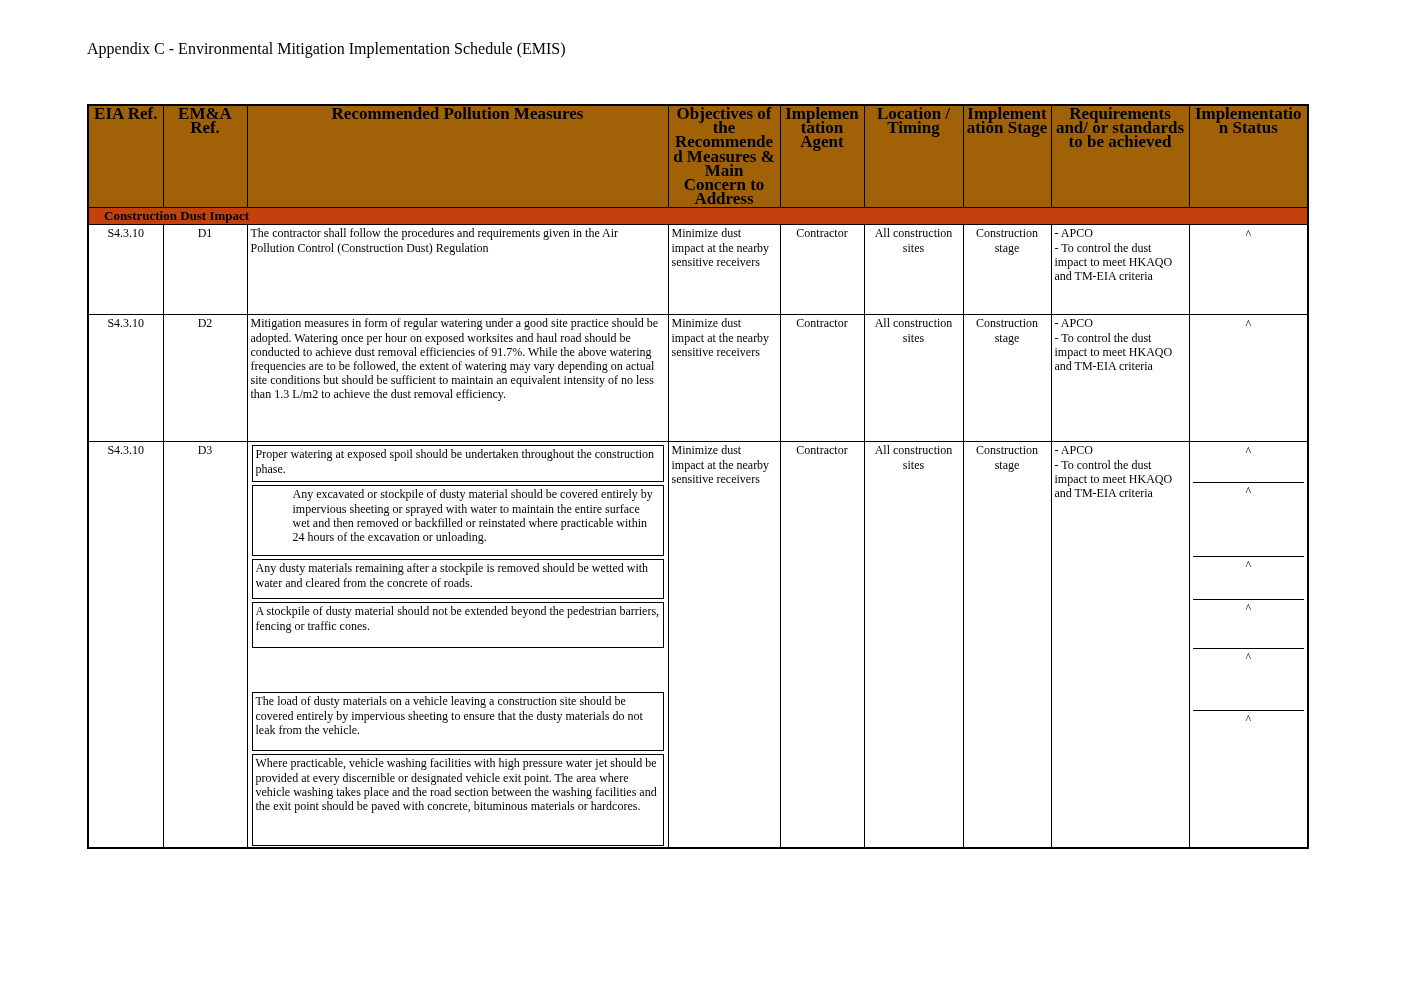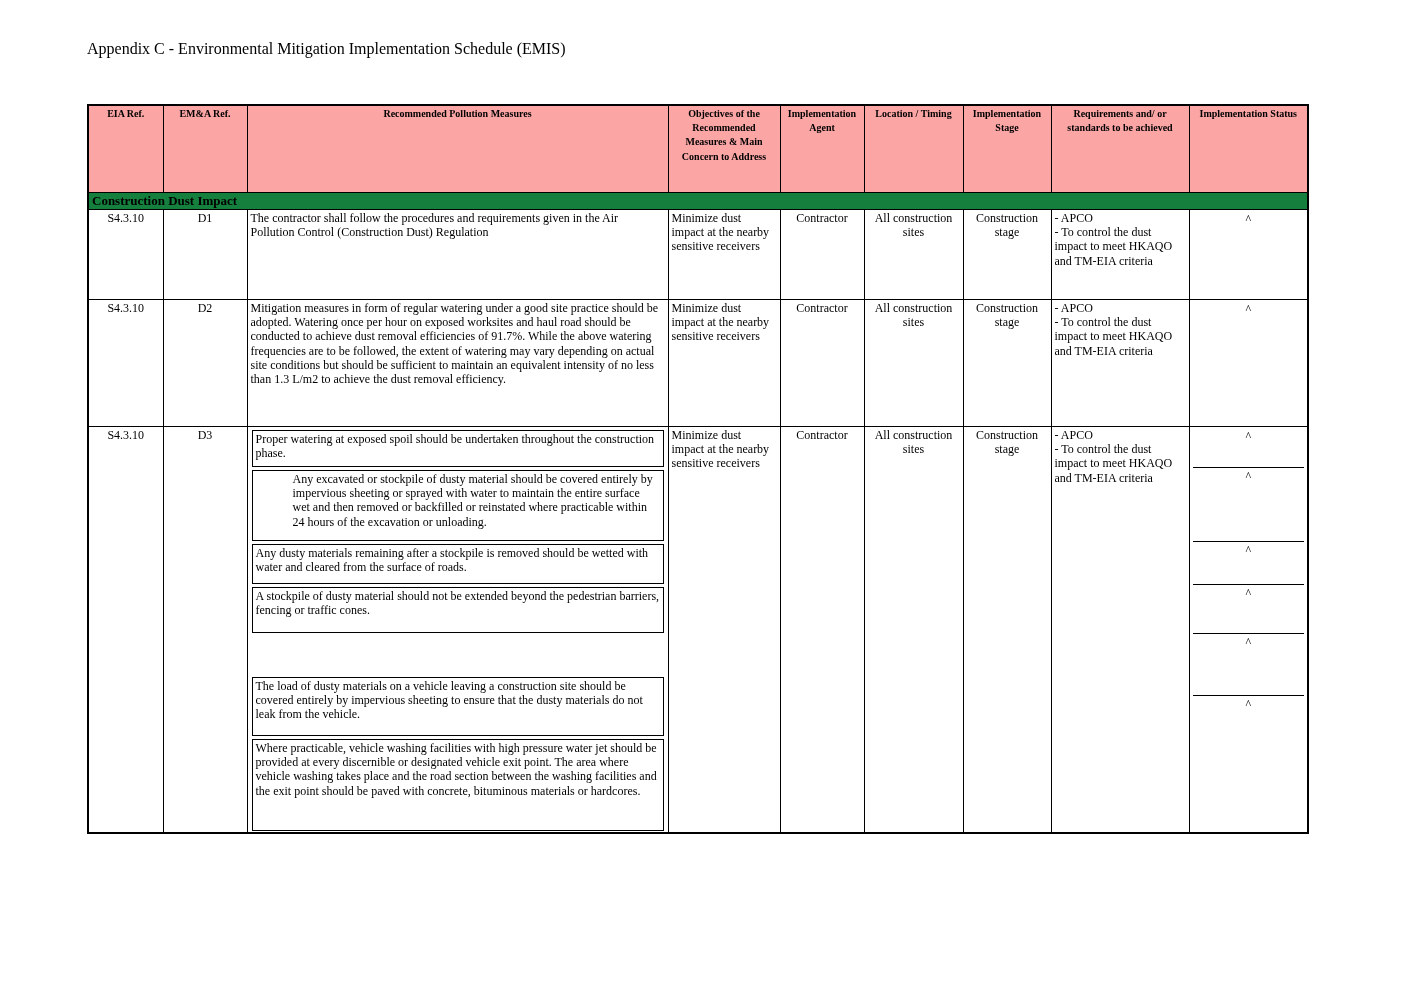--- a/index.html
+++ b/index.html
@@ -36,36 +36,36 @@
     font-size: 12px;
     line-height: 14.2px;
   }
   table.emis-table th, table.emis-table td {
     border: 1px solid #000;
     vertical-align: top;
     padding: 1px 3px;
     overflow: hidden;
   }
   thead th {
-    background: #fca5a5;
+    background: #a16207;
     font-weight: bold;
-    font-size: 10px;
+    font-size: 17px;
     text-align: center;
     vertical-align: middle;
     overflow-wrap: break-word;
     word-break: break-word;
     padding: 1px 2px;
     height: 84px;
   }
   tr.section-row td {
-    background: #15803d;
+    background: #c2410c;
     font-weight: bold;
     font-size: 13px;
     height: 16px;
-    padding: 0 3px;
+    padding: 0 15px;
     line-height: 16px;
   }
   tr.row-d1 { height: 90px; }
   tr.row-d2 { height: 127px; }
   tr.row-d3 { height: 360px; }
   td.c-center { text-align: center; }
   td.c-agent, td.c-location, td.c-stage { text-align: center; }
   td.c-status { text-align: center; padding: 0; }
   .status-mark {
     display: block;
@@ -185,21 +185,21 @@
           <span class="status-mark">^</span>
         </td>
       </tr>
 
       <tr class="row-d3">
         <td class="c-center">S4.3.10</td>
         <td class="c-center">D3</td>
         <td class="sub-col">
           <div class="measure-box mb0">Proper watering at exposed spoil should be undertaken throughout the construction phase.</div>
           <div class="measure-box mb1">Any excavated or stockpile of dusty material should be covered entirely by impervious sheeting or sprayed with water to maintain the entire surface wet and then removed or backfilled or reinstated where practicable within 24 hours of the excavation or unloading.</div>
-          <div class="measure-box mb2">Any dusty materials remaining after a stockpile is removed should be wetted with water and cleared from the surface of roads.</div>
+          <div class="measure-box mb2">Any dusty materials remaining after a stockpile is removed should be wetted with water and cleared from the concrete of roads.</div>
           <div class="measure-box mb3">A stockpile of dusty material should not be extended beyond the pedestrian barriers, fencing or traffic cones.</div>
           <div class="measure-box mb4">The load of dusty materials on a vehicle leaving a construction site should be covered entirely by impervious sheeting to ensure that the dusty materials do not leak from the vehicle.</div>
           <div class="measure-box mb5">Where practicable, vehicle washing facilities with high pressure water jet should be provided at every discernible or designated vehicle exit point. The area where vehicle washing takes place and the road section between the washing facilities and the exit point should be paved with concrete, bituminous materials or hardcores.</div>
         </td>
         <td>Minimize dust impact at the nearby sensitive receivers</td>
         <td class="c-agent">Contractor</td>
         <td class="c-location">All construction sites</td>
         <td class="c-stage">Construction stage</td>
         <td>
           <div>- APCO</div>

